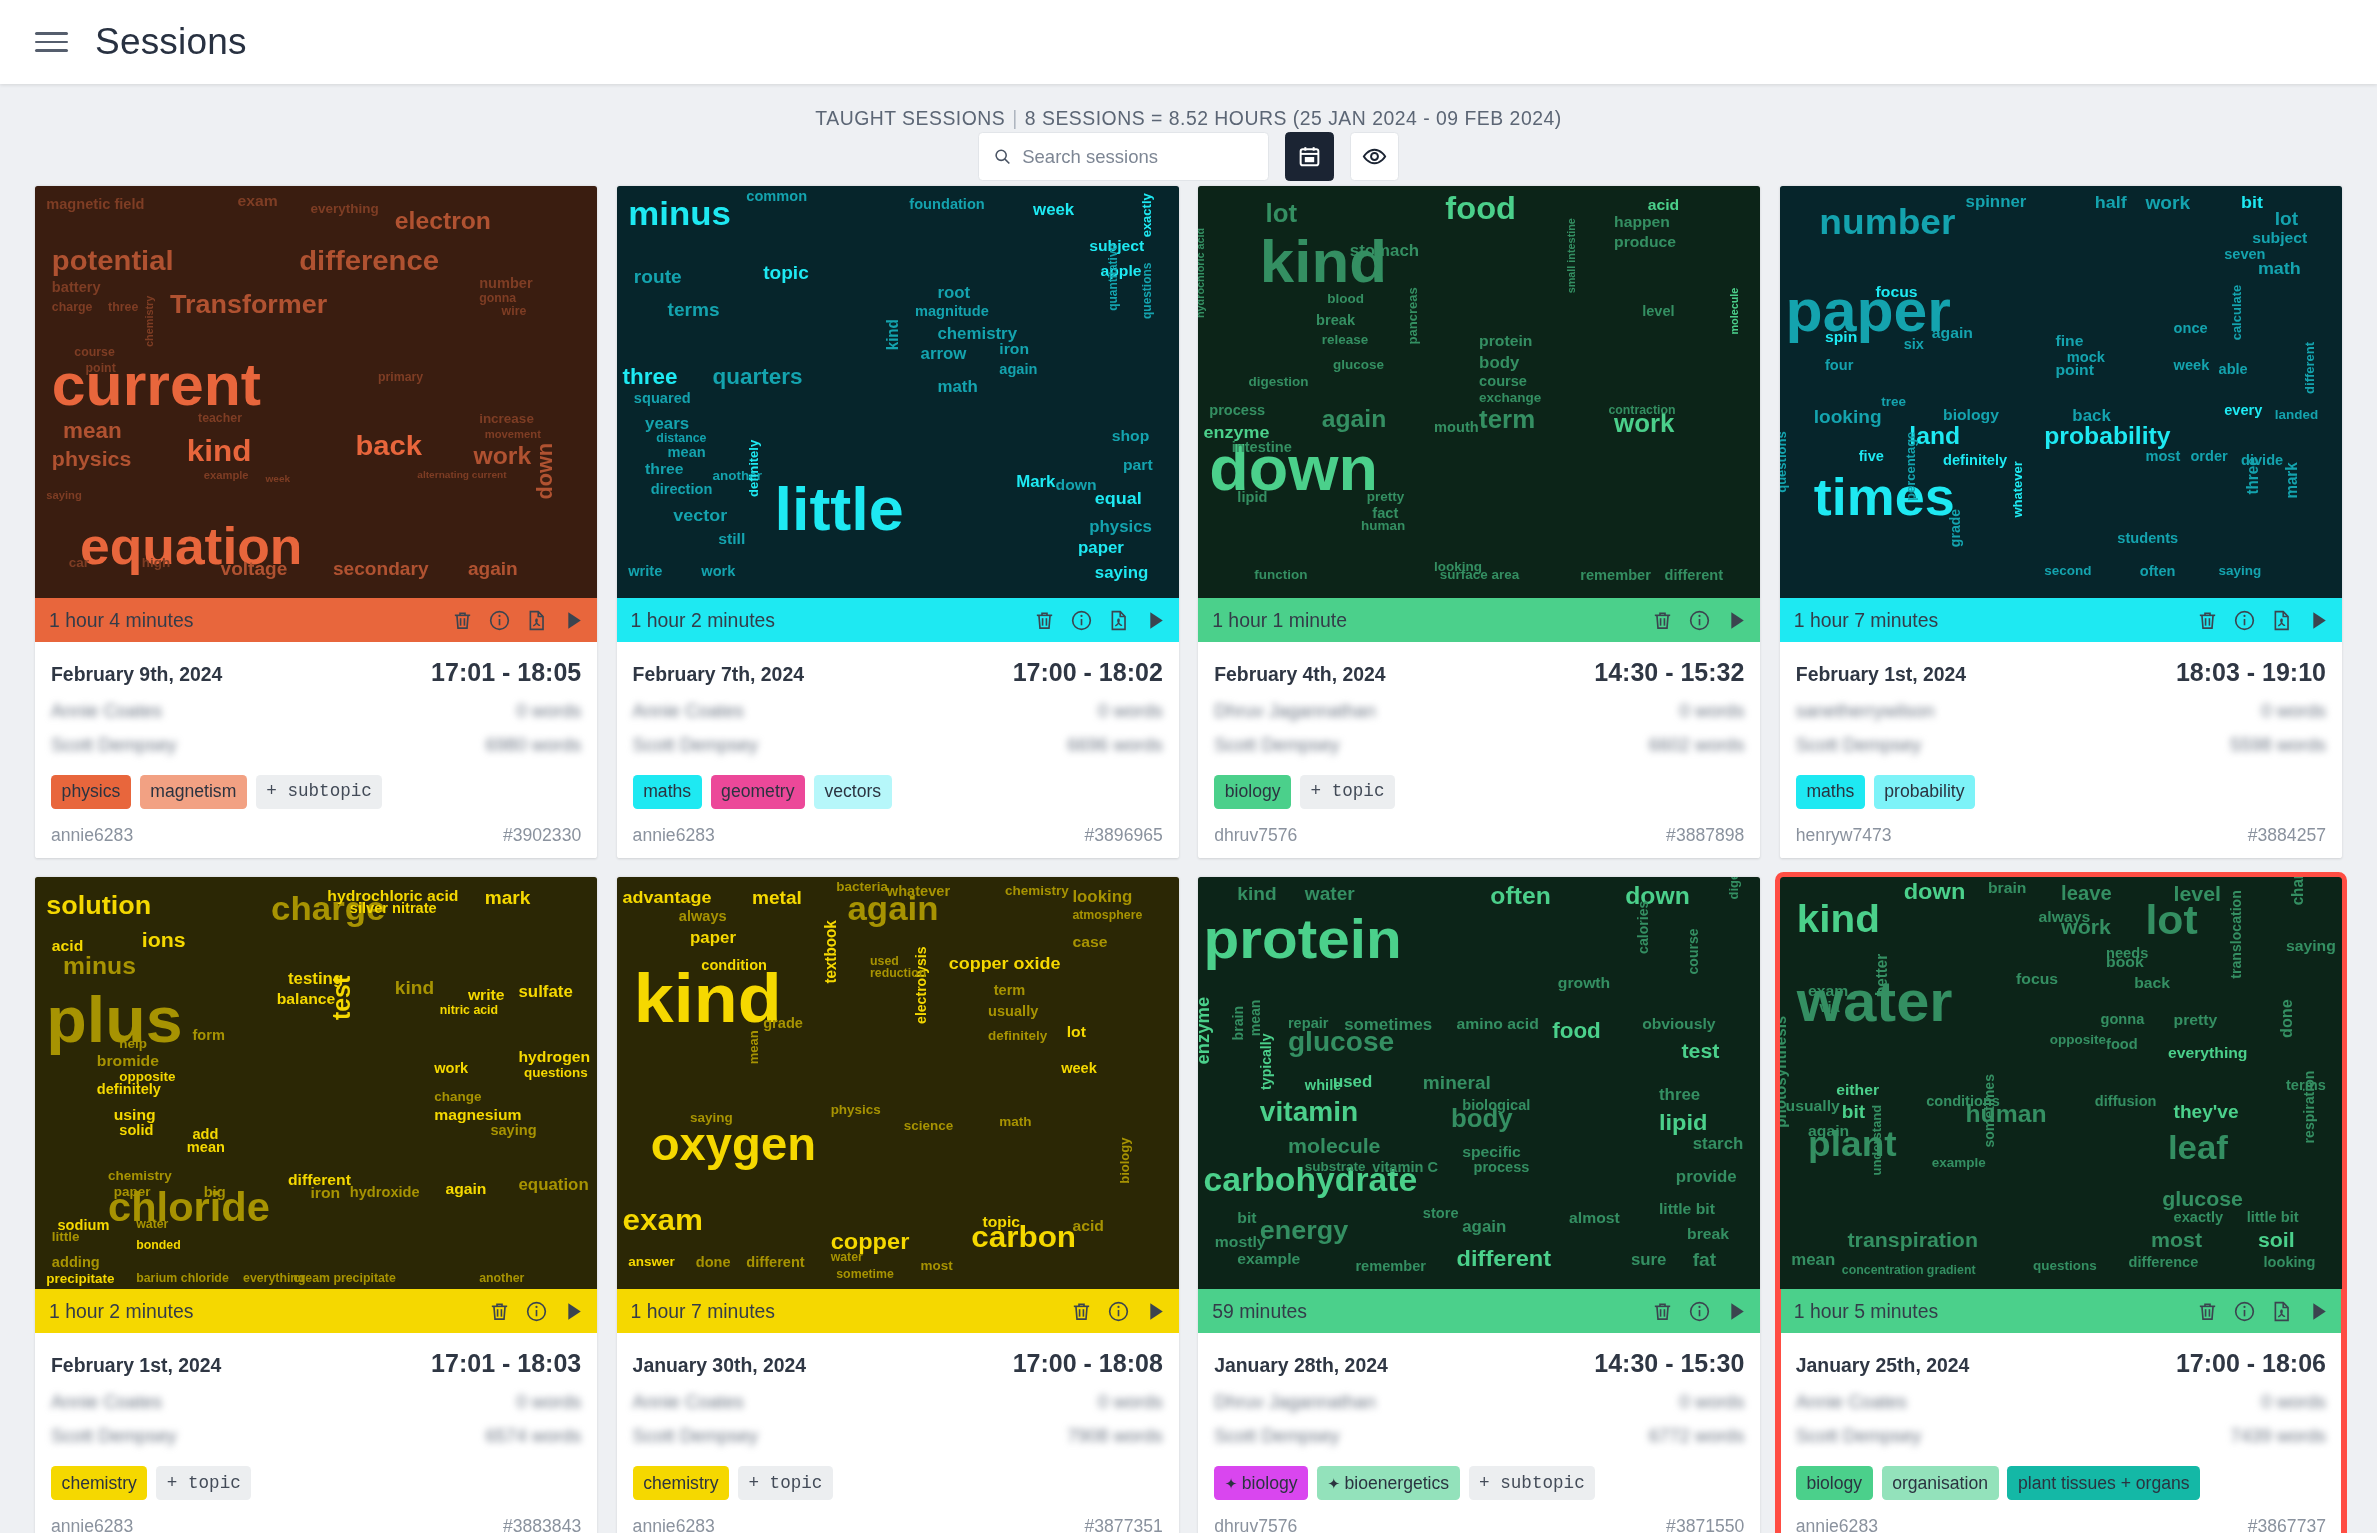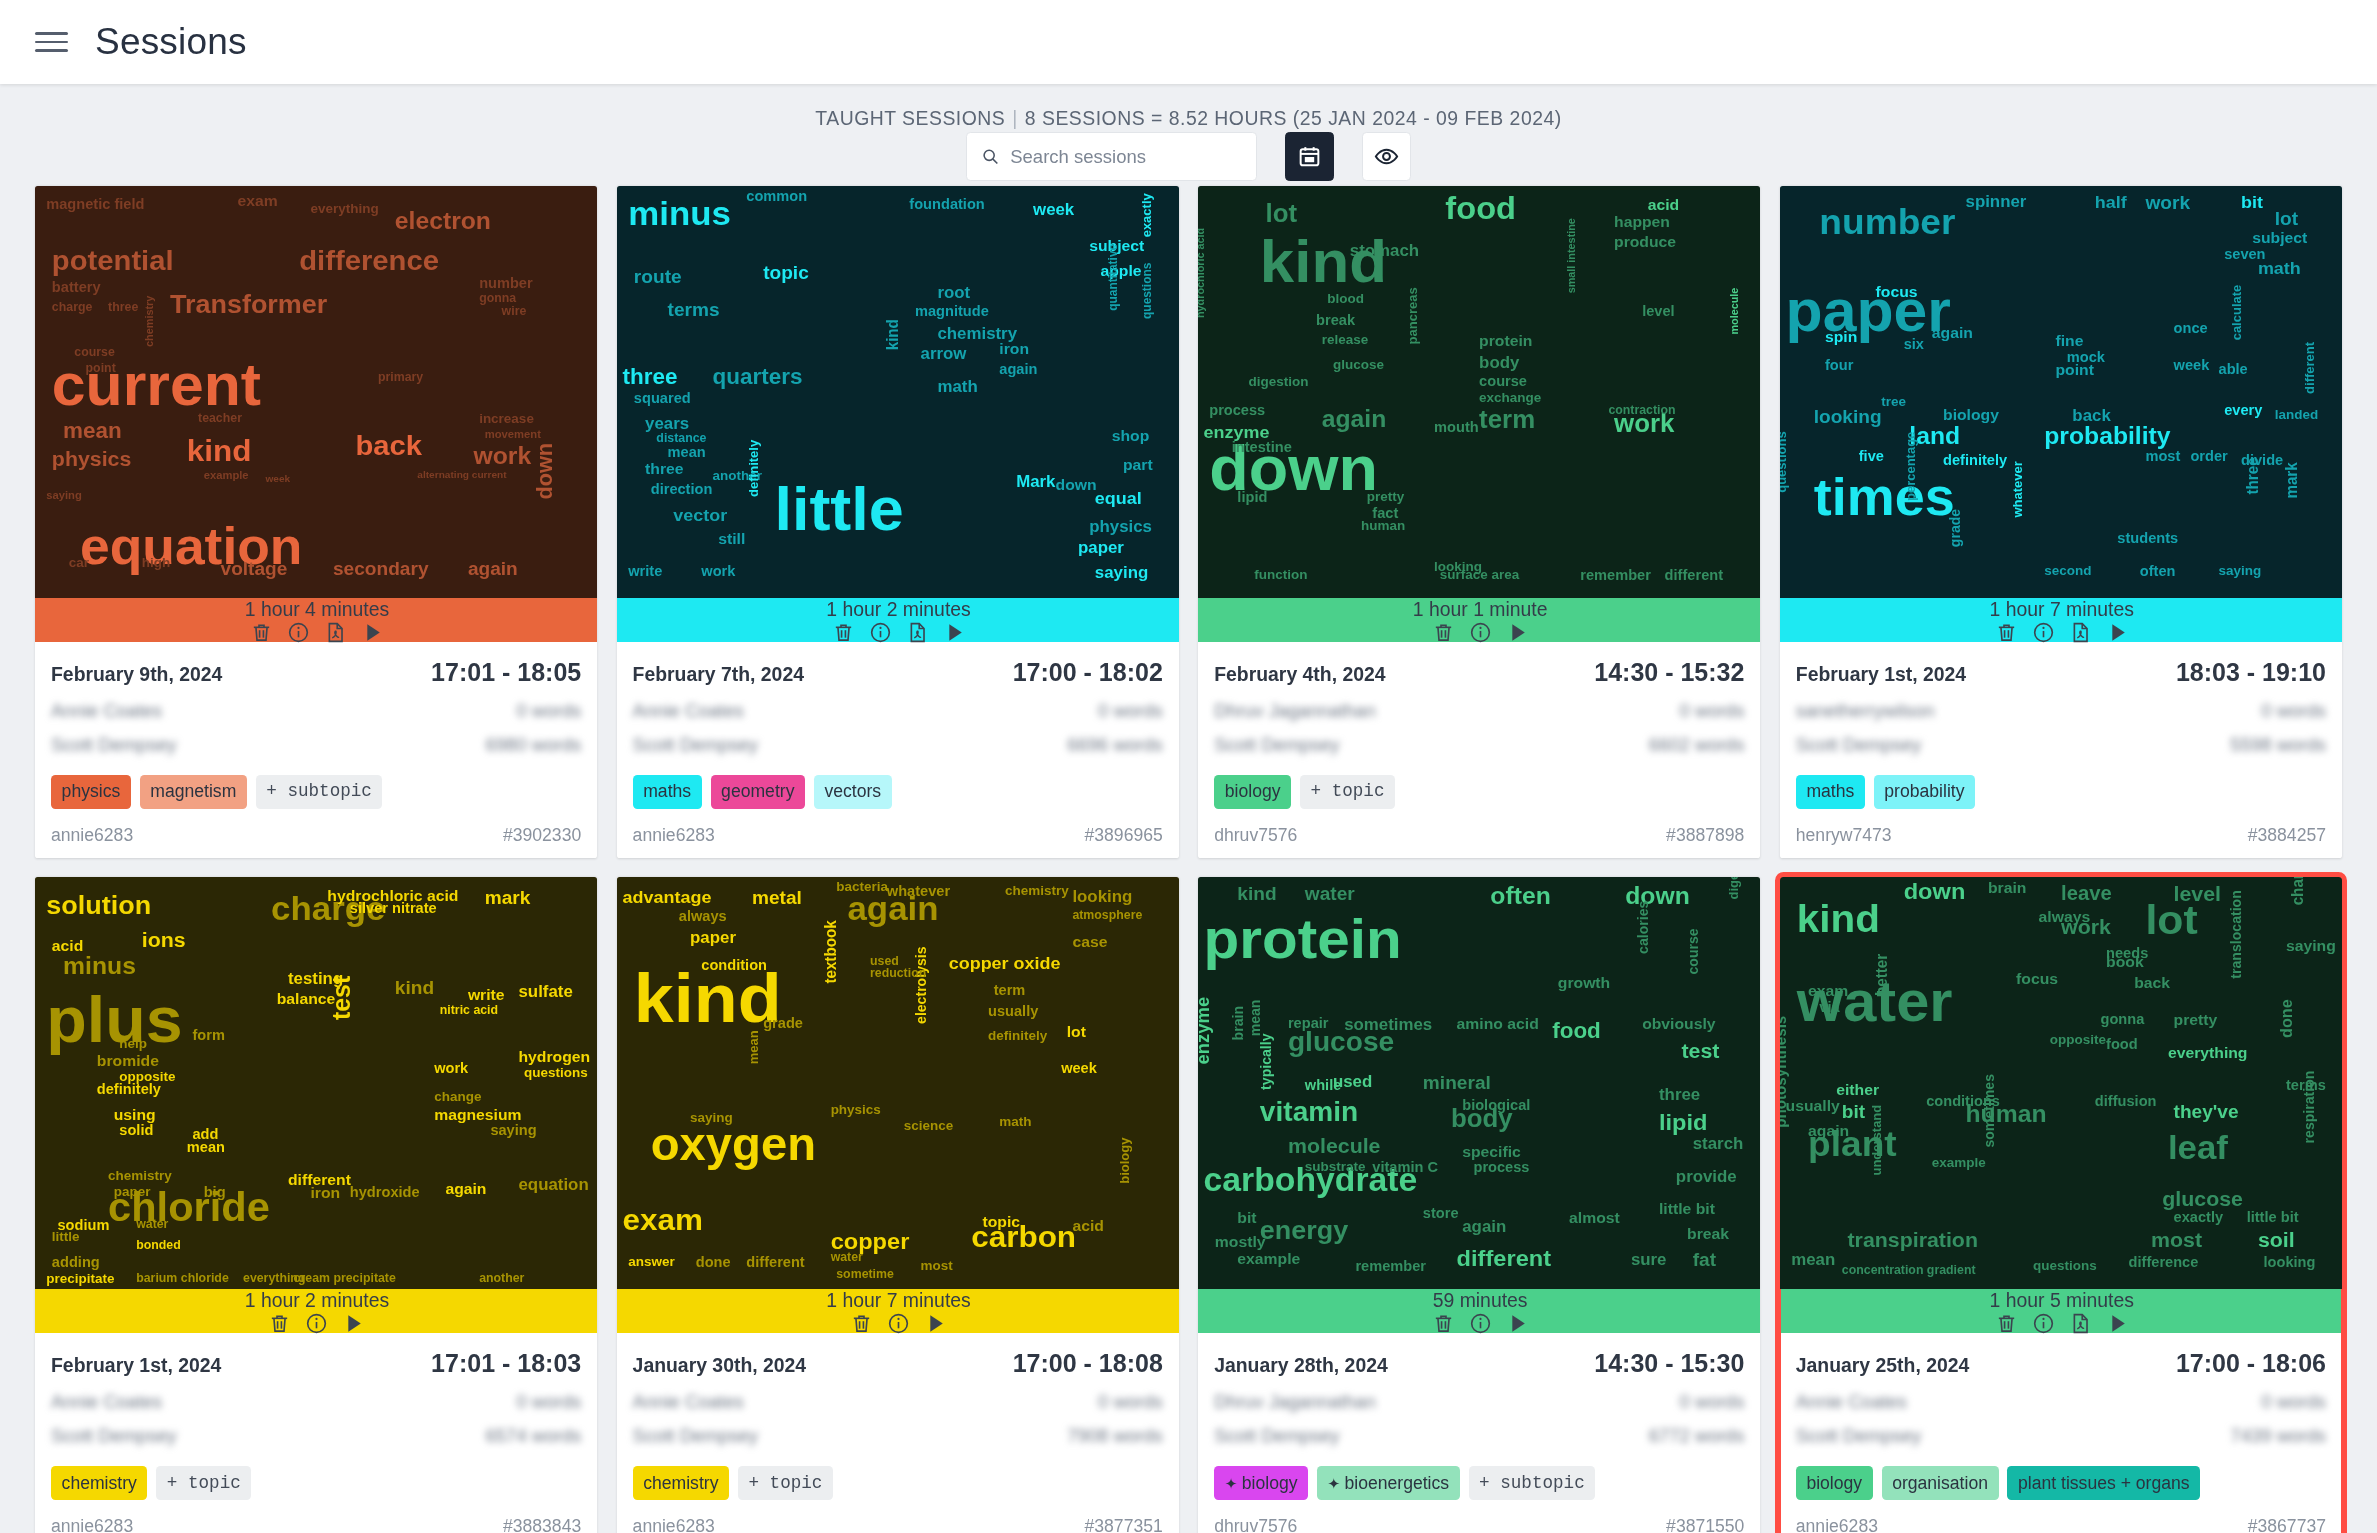--- a/index.html
+++ b/index.html
@@ -32,21 +32,21 @@
     display:flex; align-items:center; justify-content:space-between;
     height: 74px;
     flex-direction: column;
   }
   .summary {
     font-size: 19.4px; letter-spacing: 0.5px; color:#5c6675;
     text-transform: uppercase; font-weight:400; white-space: nowrap;
   }
   .summary .sep { color:#aeb5bf; margin: 0 7px; }
 
-  .tools { display:flex; align-items:center; gap: 28px; }
+  .tools { display:flex; align-items:center; gap: 16px; }
   .search-box {
     width: 291px; height: 49px; background:#fff; border:0.9px solid #e2e5e9;
     border-radius:4.4px; display:flex; align-items:center; gap:10.6px; padding: 0 14px;
   }
   .search-box input {
     border:none; outline:none; font-size:18.5px; color:#5c6675; width:100%;
     font-family:"Liberation Sans", sans-serif; background:transparent;
   }
   .search-box input::placeholder { color:#7d8694; }
   .icon-btn {
@@ -70,21 +70,20 @@
 
   .cloud {
     height: 412px; position:relative; overflow:hidden;
     display:block;
   }
   .cloud svg { display:block; width:100%; height:100%; }
 
   .card-bar {
     height: 44px; display:flex; align-items:center; justify-content:space-between;
     padding: 0 12.3px 0 14px;
-    flex-direction: column;
   }
   .dur { font-size: 19.4px; color:#343c49; white-space:nowrap; }
   .bar-icons { display:flex; align-items:center; gap: 14px; }
   .bar-icons svg { display:block; }
 
   .card-body { padding: 16px 16px 12.3px 16px; text-align: right; }
   .row { display:flex; justify-content:space-between; align-items:baseline; }
   .date { font-size:19.4px; color:#2f3744; font-weight:bold; }
   .time { font-size:25px; color:#2f3744; font-weight:bold; }
   .person-row { margin-top: 12.3px; display:flex; justify-content:space-between; }

